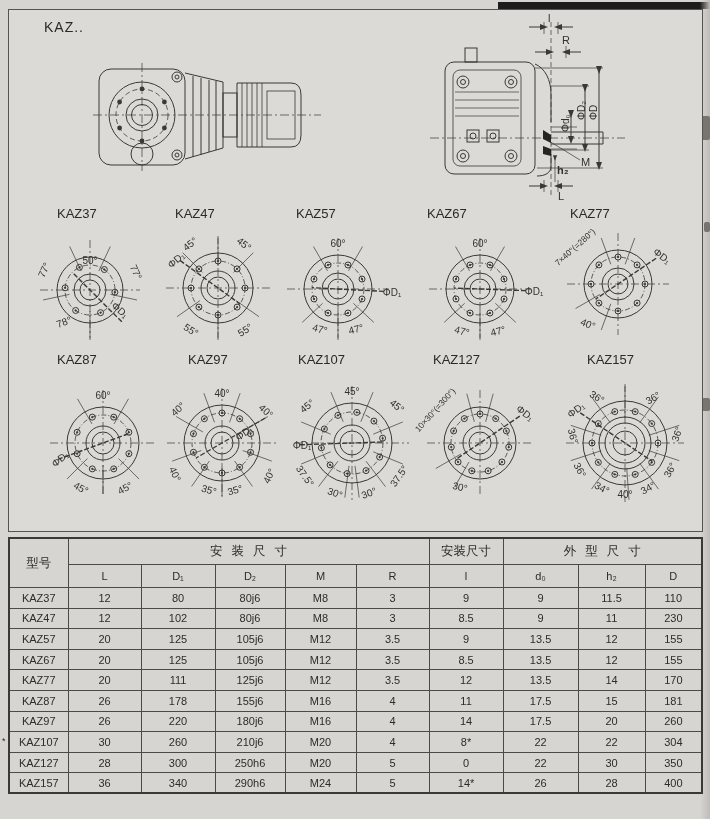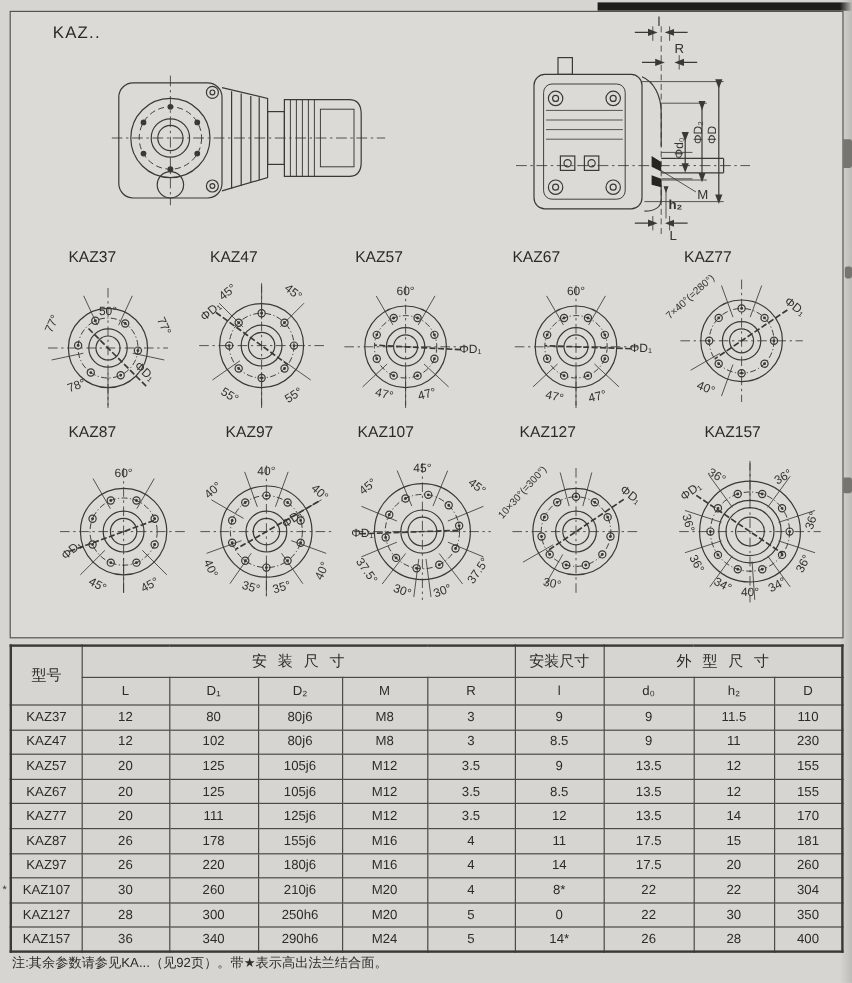--- a/index.html
+++ b/index.html
@@ -740,14 +740,13 @@
           <td>M24</td>
           <td>5</td>
           <td>14*</td>
           <td>26</td>
           <td>28</td>
           <td>400</td>
         </tr>
       </tbody>
   </table>
 
-  <div class="footer-note">注:其余参数请参见KA...（见92页）。带★表示高出法兰结合面。</div>
 </div>
 
 </body></html>

